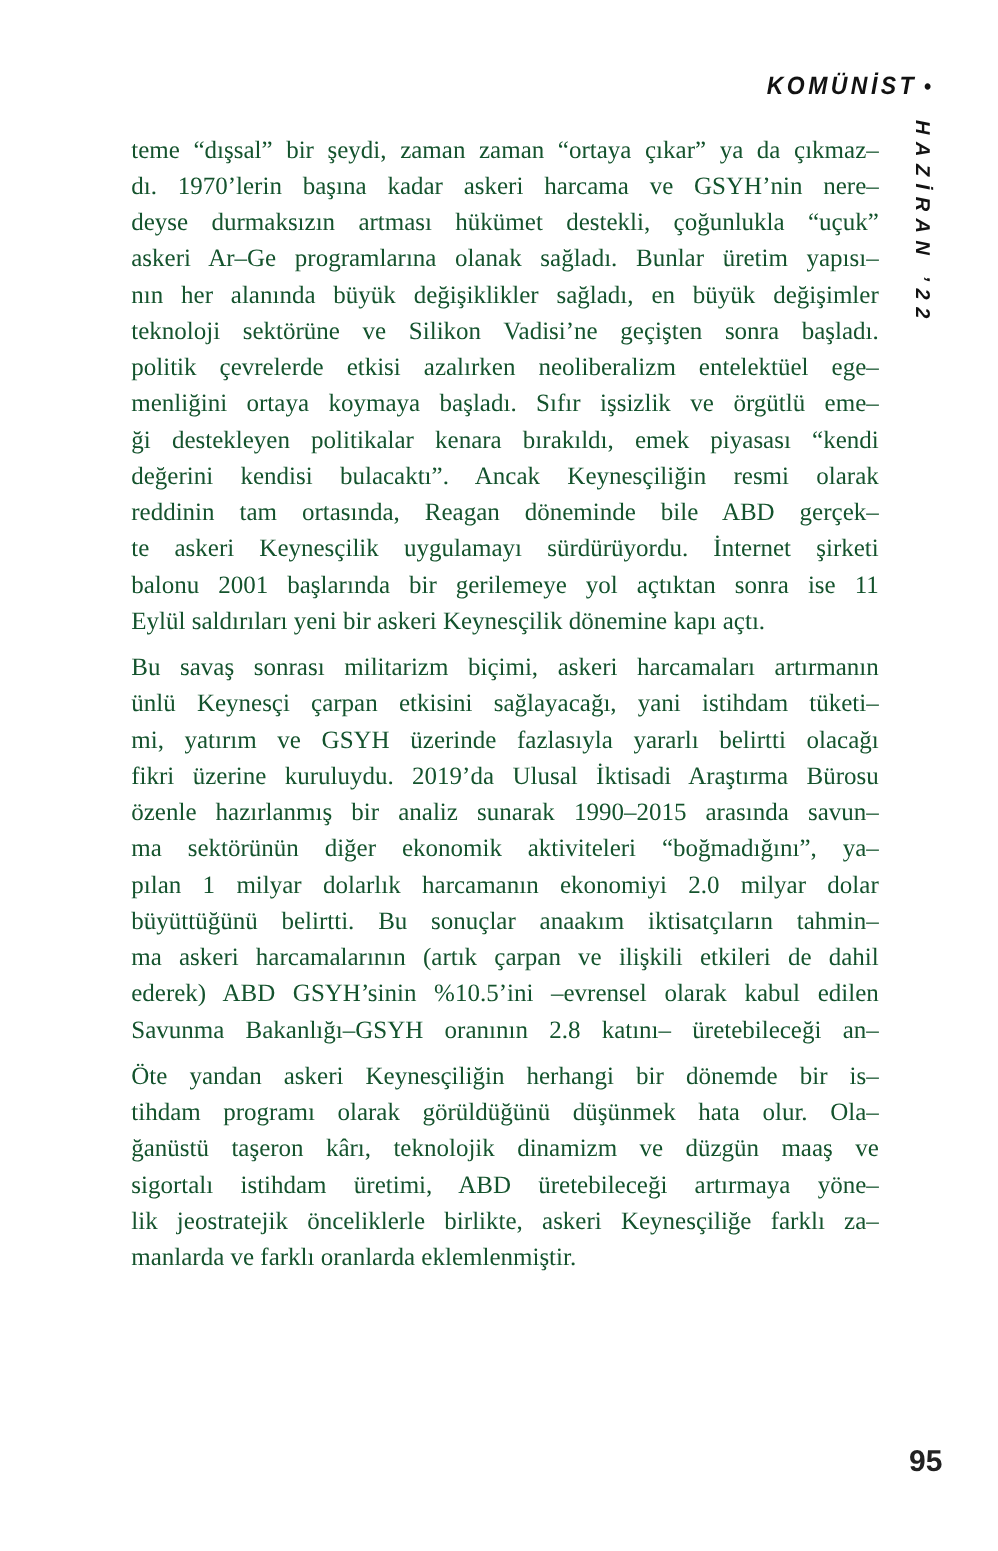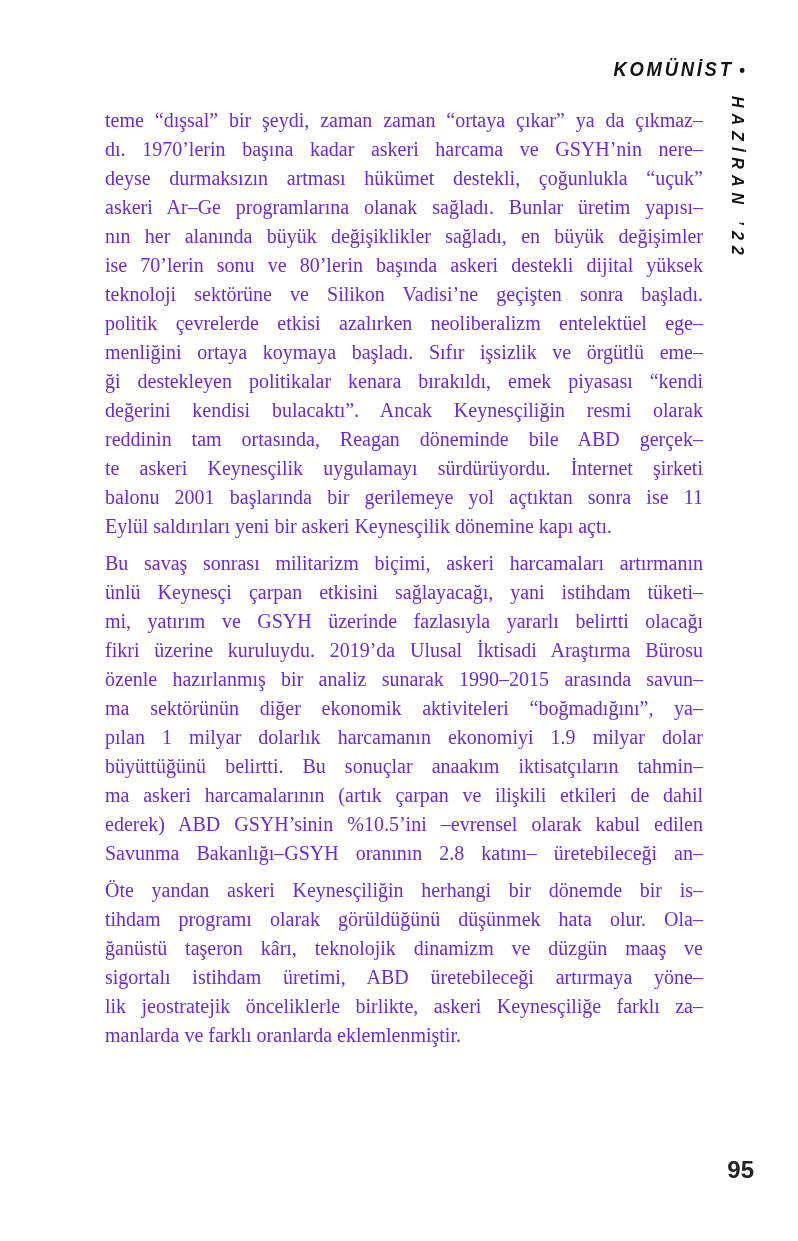--- a/index.html
+++ b/index.html
@@ -49,21 +49,21 @@
     transform-origin: top left;
     white-space: nowrap;
   }
   .body-text {
     position: absolute;
     left: 105px;
     top: 106px;
     width: 598px;
     font-size: 20px;
     line-height: 29px;
-    color: #6d28d9;
+    color: #14532d;
   }
   .paragraph { margin-bottom: 8px; }
   .paragraph:last-child { margin-bottom: 16px; }
   .line {
     text-align: justify;
     text-align-last: justify;
     white-space: normal;
   }
   .line.para-last { text-align-last: left; }
   .page-number {
@@ -87,39 +87,38 @@
 
   <div class="issue-vertical">HAZİRAN ’22</div>
 
   <div class="body-text">
       <div class="paragraph">
         <div class="line">teme “dışsal” bir şeydi, zaman zaman “ortaya çıkar” ya da çıkmaz–</div>
         <div class="line">dı. 1970’lerin başına kadar askeri harcama ve GSYH’nin nere–</div>
         <div class="line">deyse durmaksızın artması hükümet destekli, çoğunlukla “uçuk”</div>
         <div class="line">askeri Ar–Ge programlarına olanak sağladı. Bunlar üretim yapısı–</div>
         <div class="line">nın her alanında büyük değişiklikler sağladı, en büyük değişimler</div>
-        <div class="line">ise 70’lerin sonu ve 80’lerin başında askeri destekli dijital yüksek</div>
         <div class="line">teknoloji sektörüne ve Silikon Vadisi’ne geçişten sonra başladı.</div>
         <div class="line">politik çevrelerde etkisi azalırken neoliberalizm entelektüel ege–</div>
         <div class="line">menliğini ortaya koymaya başladı. Sıfır işsizlik ve örgütlü eme–</div>
         <div class="line">ği destekleyen politikalar kenara bırakıldı, emek piyasası “kendi</div>
         <div class="line">değerini kendisi bulacaktı”. Ancak Keynesçiliğin resmi olarak</div>
         <div class="line">reddinin tam ortasında, Reagan döneminde bile ABD gerçek–</div>
         <div class="line">te askeri Keynesçilik uygulamayı sürdürüyordu. İnternet şirketi</div>
         <div class="line">balonu 2001 başlarında bir gerilemeye yol açtıktan sonra ise 11</div>
         <div class="line para-last">Eylül saldırıları yeni bir askeri Keynesçilik dönemine kapı açtı.</div>
       </div>
       <div class="paragraph">
         <div class="line">Bu savaş sonrası militarizm biçimi, askeri harcamaları artırmanın</div>
         <div class="line">ünlü Keynesçi çarpan etkisini sağlayacağı, yani istihdam tüketi–</div>
         <div class="line">mi, yatırım ve GSYH üzerinde fazlasıyla yararlı belirtti olacağı</div>
         <div class="line">fikri üzerine kuruluydu. 2019’da Ulusal İktisadi Araştırma Bürosu</div>
         <div class="line">özenle hazırlanmış bir analiz sunarak 1990–2015 arasında savun–</div>
         <div class="line">ma sektörünün diğer ekonomik aktiviteleri “boğmadığını”, ya–</div>
-        <div class="line">pılan 1 milyar dolarlık harcamanın ekonomiyi 1.9 milyar dolar</div>
+        <div class="line">pılan 1 milyar dolarlık harcamanın ekonomiyi 2.0 milyar dolar</div>
         <div class="line">büyüttüğünü belirtti. Bu sonuçlar anaakım iktisatçıların tahmin–</div>
         <div class="line">ma askeri harcamalarının (artık çarpan ve ilişkili etkileri de dahil</div>
         <div class="line">ederek) ABD GSYH’sinin %10.5’ini –evrensel olarak kabul edilen</div>
         <div class="line">Savunma Bakanlığı–GSYH oranının 2.8 katını– üretebileceği an–</div>
       </div>
       <div class="paragraph">
         <div class="line">Öte yandan askeri Keynesçiliğin herhangi bir dönemde bir is–</div>
         <div class="line">tihdam programı olarak görüldüğünü düşünmek hata olur. Ola–</div>
         <div class="line">ğanüstü taşeron kârı, teknolojik dinamizm ve düzgün maaş ve</div>
         <div class="line">sigortalı istihdam üretimi, ABD üretebileceği artırmaya yöne–</div>

